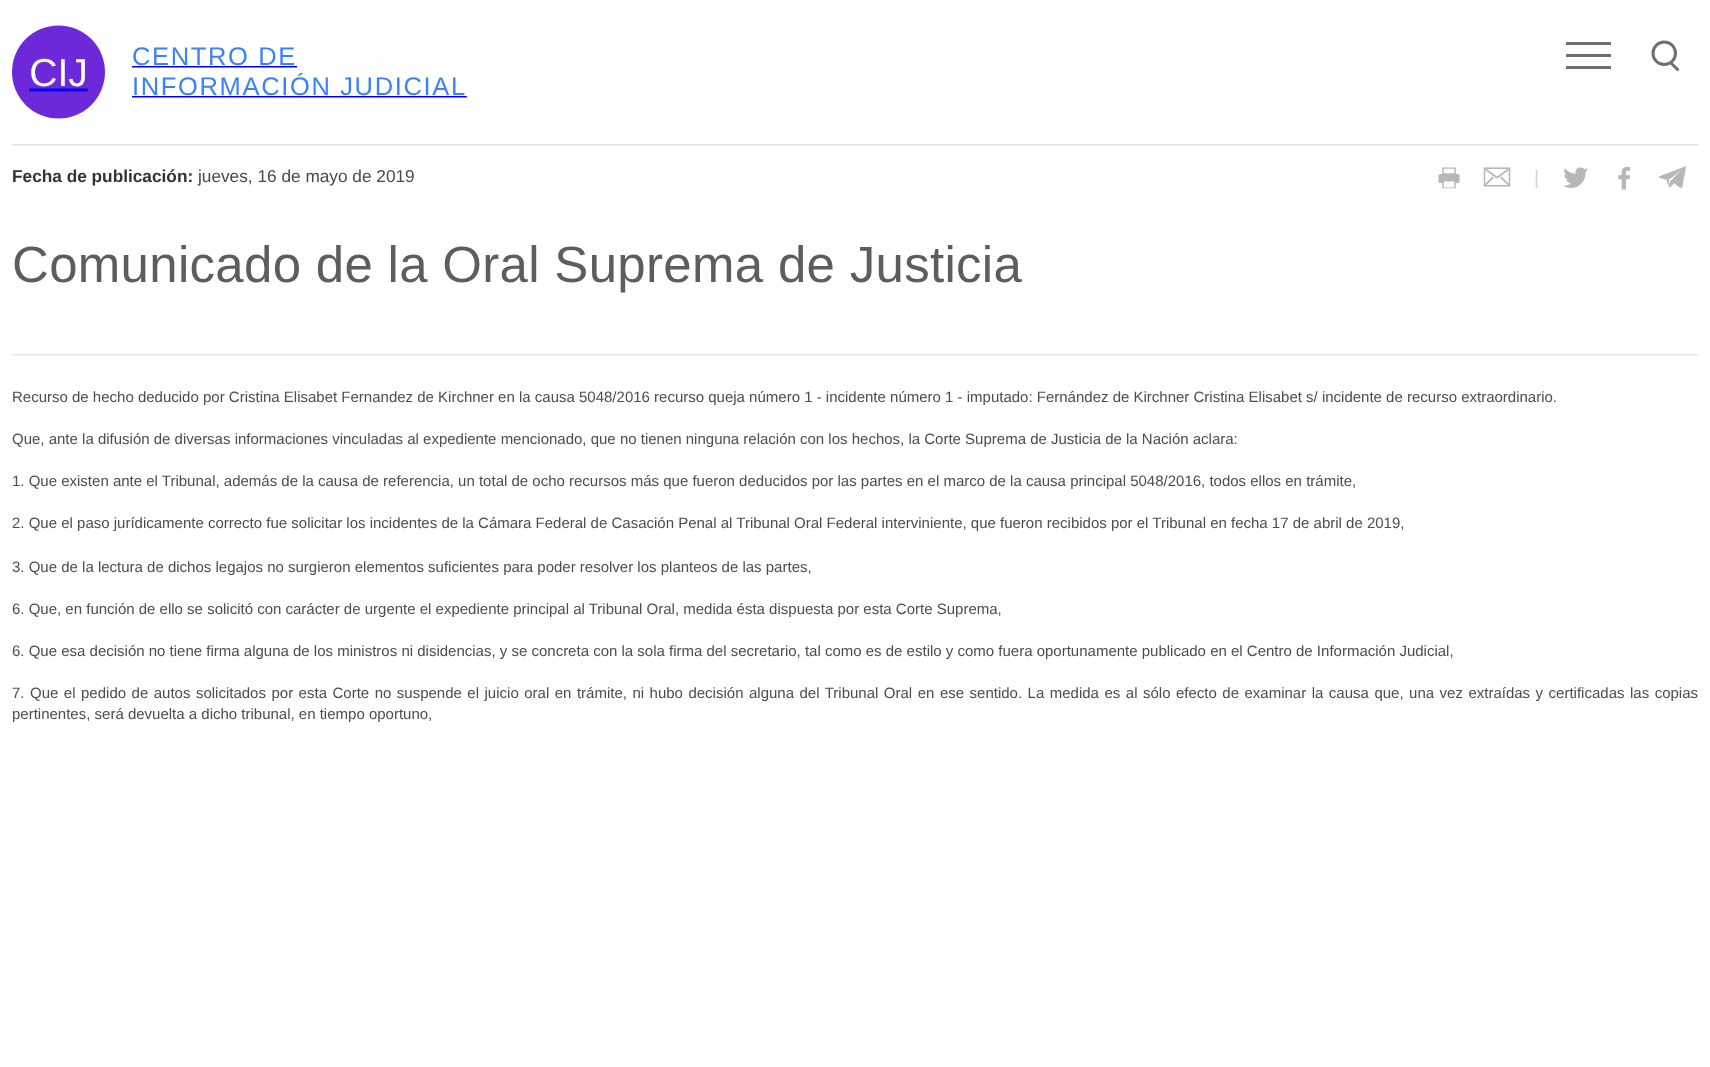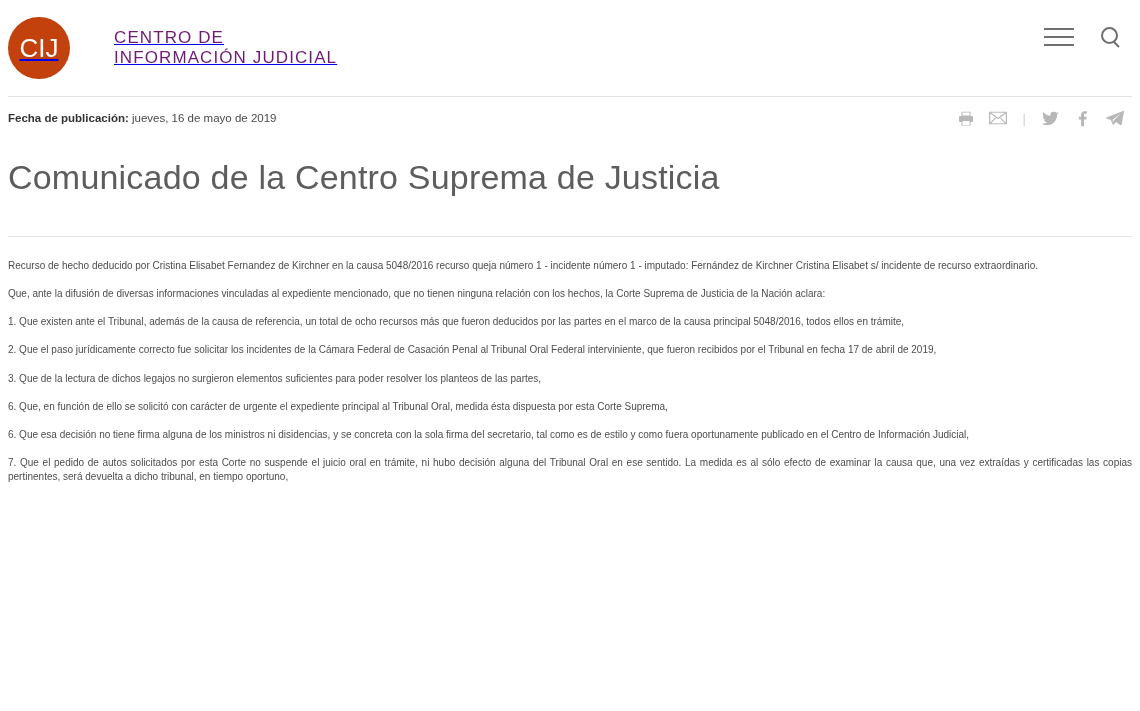--- a/index.html
+++ b/index.html
@@ -31,35 +31,34 @@
   }
   .brand {
     display: flex;
     align-items: center;
     gap: 18px;
   }
   .logo-circle {
     width: 62px;
     height: 62px;
     border-radius: 50%;
-    background: #c2410c;
+    background: #6d28d9;
     display: flex;
     align-items: center;
     justify-content: center;
     color: #ffffff;
     font-size: 26px;
     letter-spacing: 0px;
     font-family: "Liberation Sans", sans-serif;
   }
   .brand-text {
     line-height: 1.18;
-    color: #701a75;
+    color: #3b82f6;
     font-size: 17px;
     letter-spacing: 1.1px;
-    margin-left: 26px;
   }
   .brand-text .l1 { display: block; }
   .brand-text .l2 { display: block; }
 
   .header-actions {
     position: absolute;
     right: 18px;
     top: 26px;
     display: flex;
     align-items: center;
@@ -243,21 +242,21 @@
         </svg>
       </span>
       <span class="tool">
         <svg width="18" height="15" viewBox="0 0 18 15" fill="currentColor" aria-hidden="true">
           <path d="M17.8.3 .4 7c-.6.2-.5 1 .1 1.1l4.4 1.3 1.7 4.5c.2.5.8.6 1.1.2l2.4-2.5 4.3 3.2c.4.3 1 .1 1.1-.4L18 .9c.1-.5-.3-.8-.2-.6zM6.6 9.3 14.9 3 7.4 10.3l-.3 3-.5-4z"></path>
         </svg>
       </span>
     </div>
   </div>
 
-  <h1 class="article-title">Comunicado de la Centro Suprema de Justicia</h1>
+  <h1 class="article-title">Comunicado de la Oral Suprema de Justicia</h1>
 
   <hr class="title-rule">
 
   <div class="article-body">
     <p>Recurso de hecho deducido por Cristina Elisabet Fernandez de Kirchner en la causa 5048/2016 recurso queja número 1 - incidente número 1 - imputado: Fernández de Kirchner Cristina Elisabet s/ incidente de recurso extraordinario.</p>
     <p>Que, ante la difusión de diversas informaciones vinculadas al expediente mencionado, que no tienen ninguna relación con los hechos, la Corte Suprema de Justicia de la Nación aclara:</p>
     <p>1. Que existen ante el Tribunal, además de la causa de referencia, un total de ocho recursos más que fueron deducidos por las partes en el marco de la causa principal 5048/2016, todos ellos en trámite,</p>
     <p>2. Que el paso jurídicamente correcto fue solicitar los incidentes de la Cámara Federal de Casación Penal al Tribunal Oral Federal interviniente, que fueron recibidos por el Tribunal en fecha 17 de abril de 2019,</p>
     <p>3. Que de la lectura de dichos legajos no surgieron elementos suficientes para poder resolver los planteos de las partes,</p>
     <p>6. Que, en función de ello se solicitó con carácter de urgente el expediente principal al Tribunal Oral, medida ésta dispuesta por esta Corte Suprema,</p>

